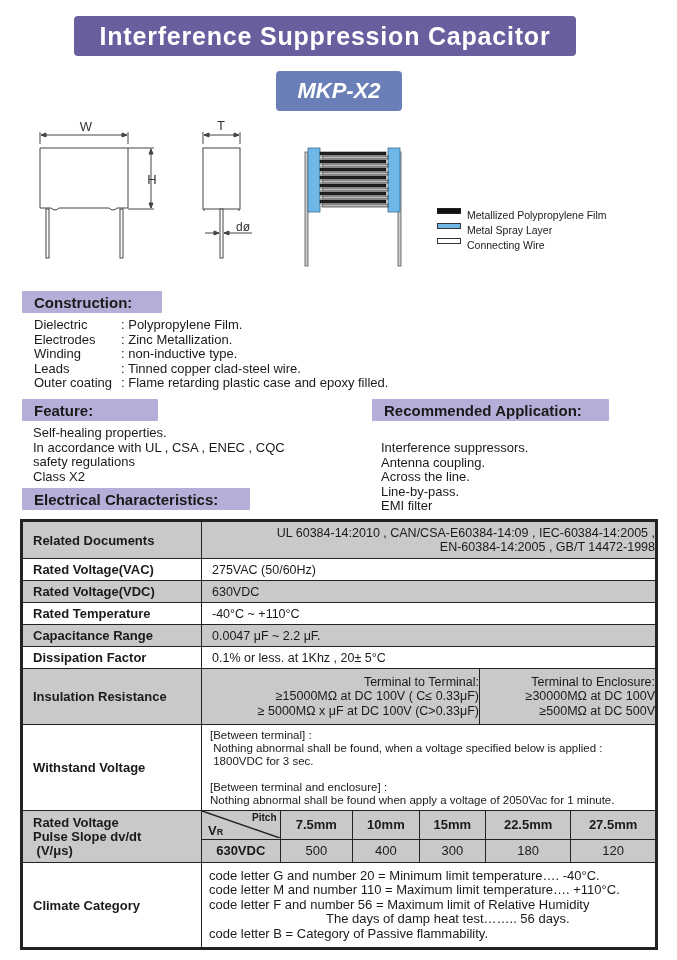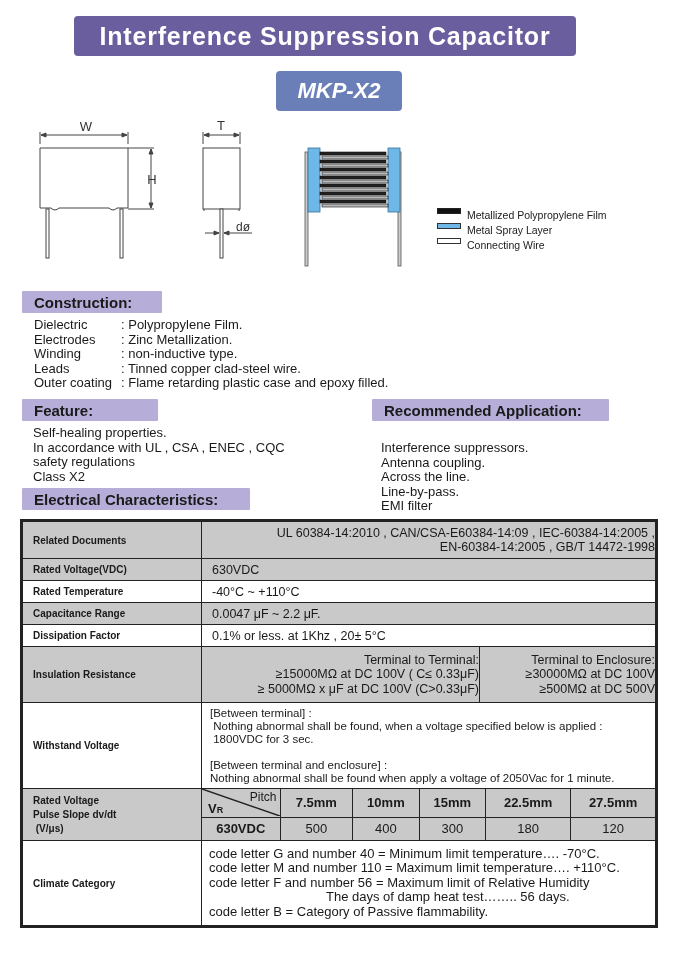--- a/index.html
+++ b/index.html
@@ -35,28 +35,28 @@
   }
   .block { position: absolute; font-size: 13px; line-height: 14.5px; }
   .kv { display: flex; }
   .kv .k { width: 87px; }
 
   table.spec {
     position: absolute; left: 20px; top: 519px; width: 638px;
     border-collapse: collapse; border: 3px solid #222; font-size: 12.5px;
   }
   table.spec td { border: 1.5px solid #222; vertical-align: middle; }
-  .lbl { font-weight: bold; padding-left: 10px; width: 180px; font-size: 10px; }
+  .lbl { font-weight: bold; padding-left: 10px; width: 180px; font-size: 13px; }
   .val { padding-left: 10px; }
   .gray { background: #c9c9c9; }
   .white { background: #ffffff; }
   .pitch-tbl td { text-align: center; font-size: 13px; }
   .diag-cell { position: relative; width: 78px; height: 28px; background: #c9c9c9; }
   .diag-cell svg { position: absolute; left: 0; top: 0; }
-  .diag-pitch { position: absolute; right: 3px; top: 1px; font-weight: normal; font-size: 12px; padding-left: 8px; }
+  .diag-pitch { position: absolute; right: 3px; top: 1px; font-weight: bold; font-size: 10px; padding-left: 8px; }
   .diag-vr { position: absolute; left: 6px; bottom: 1px; font-weight: bold; font-size: 13px; }
   .diag-vr sub { font-size: 9px; vertical-align: baseline; }
   .ml { line-height: 14.5px; text-align: right; }
 </style>
 </head>
 <body>
 
 <div class="title-banner">Interference Suppression Capacitor</div>
 <div class="model-badge">MKP-X2</div>
 
@@ -181,20 +181,24 @@
 <div class="section-header" style="left:22px; top:488px; width:228px;">Electrical Characteristics:</div>
 
 <table class="spec">
   <tbody>
       <tr class="gray" style="height:38px;">
     <td class="lbl">Related Documents</td>
     <td class="val ml" colspan="2">
       <div>UL 60384-14:2010 , CAN/CSA-E60384-14:09 , IEC-60384-14:2005 ,</div>
       <div>EN-60384-14:2005 , GB/T 14472-1998</div>
     </td>
+  </tr>
+  <tr class="white" style="height:22px;">
+    <td class="lbl">Rated Voltage(VAC)</td>
+    <td class="val" colspan="2">275VAC (50/60Hz)</td>
   </tr>
   <tr class="gray" style="height:22px;">
     <td class="lbl">Rated Voltage(VDC)</td>
     <td class="val" colspan="2">630VDC</td>
   </tr>
   <tr class="white" style="height:22px;">
     <td class="lbl">Rated Temperature</td>
     <td class="val" colspan="2">-40°C ~ +110°C</td>
   </tr>
   <tr class="gray" style="height:22px;">
@@ -260,21 +264,21 @@
           <td style="border-bottom:none;">180</td>
           <td style="border-bottom:none; border-right:none;">120</td>
         </tr>
       </tbody>
           </table>
     </td>
   </tr>
   <tr class="white" style="height:86px;">
     <td class="lbl">Climate Category</td>
     <td class="val" colspan="2" style="font-size:13px; line-height:14.5px; padding-left:7px;">
-      <div>code letter G and number 40 = Minimum limit temperature…. -70°C.</div>
+      <div>code letter G and number 20 = Minimum limit temperature…. -40°C.</div>
       <div>code letter M and number 110 = Maximum limit temperature…. +110°C.</div>
       <div>code letter F and number 56 = Maximum limit of Relative Humidity</div>
       <div style="padding-left:117px;">The days of damp heat test…….. 56 days.</div>
       <div>code letter B = Category of Passive flammability.</div>
     </td>
   </tr>
 </tbody>
   </table>
 
 </body></html>

